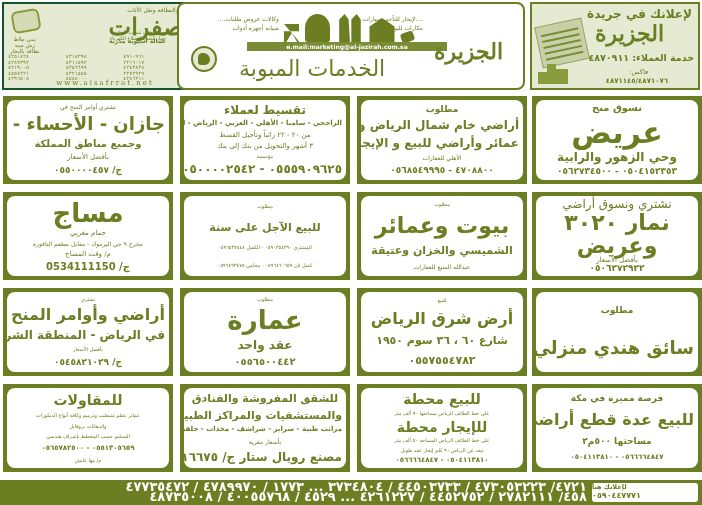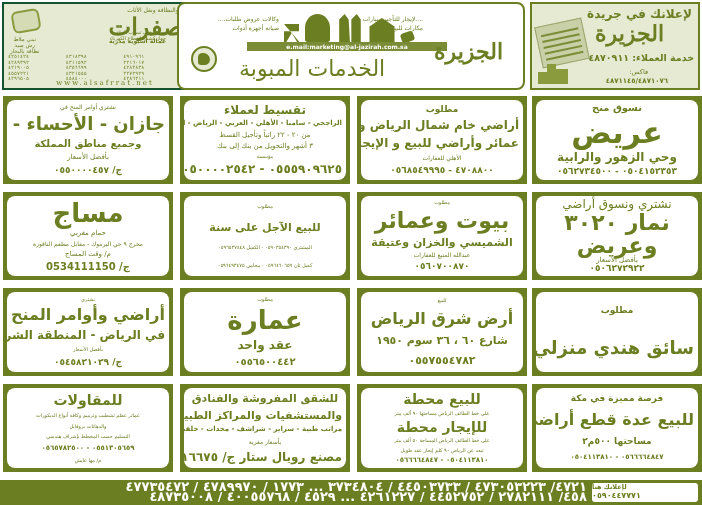--- a/index.html
+++ b/index.html
@@ -215,21 +215,20 @@
     <div class="s9 ph green">٠٥٠٦٢٧٢٩٢٢</div>
   </div>
 </div>
 
 <div class="ad" style="top:192px; left:357px;">
   <div class="inner">
     <div class="s5 green">مطلوب</div>
     <div class="s22 b green">بيوت وعمائر</div>
     <div class="s11 b green">الشميسي والخزان وعتيقة</div>
     <div class="s6 green">عبدالله المنيع للعقارات</div>
-    <div class="s9 ph green">٠٥٦٠٧٠٠٨٧٠</div>
   </div>
 </div>
 
 <div class="ad" style="top:192px; left:180px;">
   <div class="inner">
     <div class="s5 green">مطلوب</div>
     <div class="s11 b green">للبيع الآجل على سنة</div>
     <div class="s5 green">المشتري ٠٥٩٠٣٥٤٣٩٠ - الكفيل ٠٥٩٦٥٣٧٤٤٨</div>
     <div class="s5 green">كفيل ثان ٠٥٩٦٤٦٠٦٥٩ - محامي ٠٥٩٦٤٩٣٤٧٥</div>
   </div>

